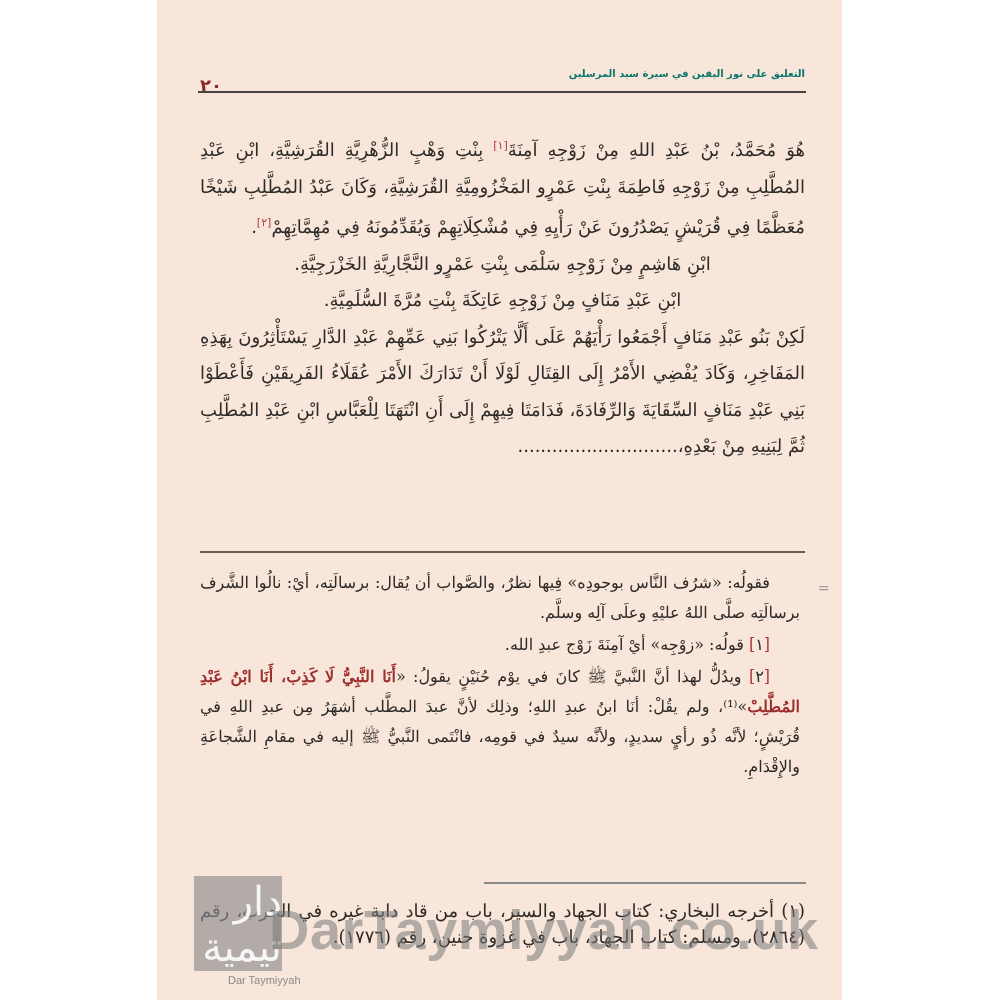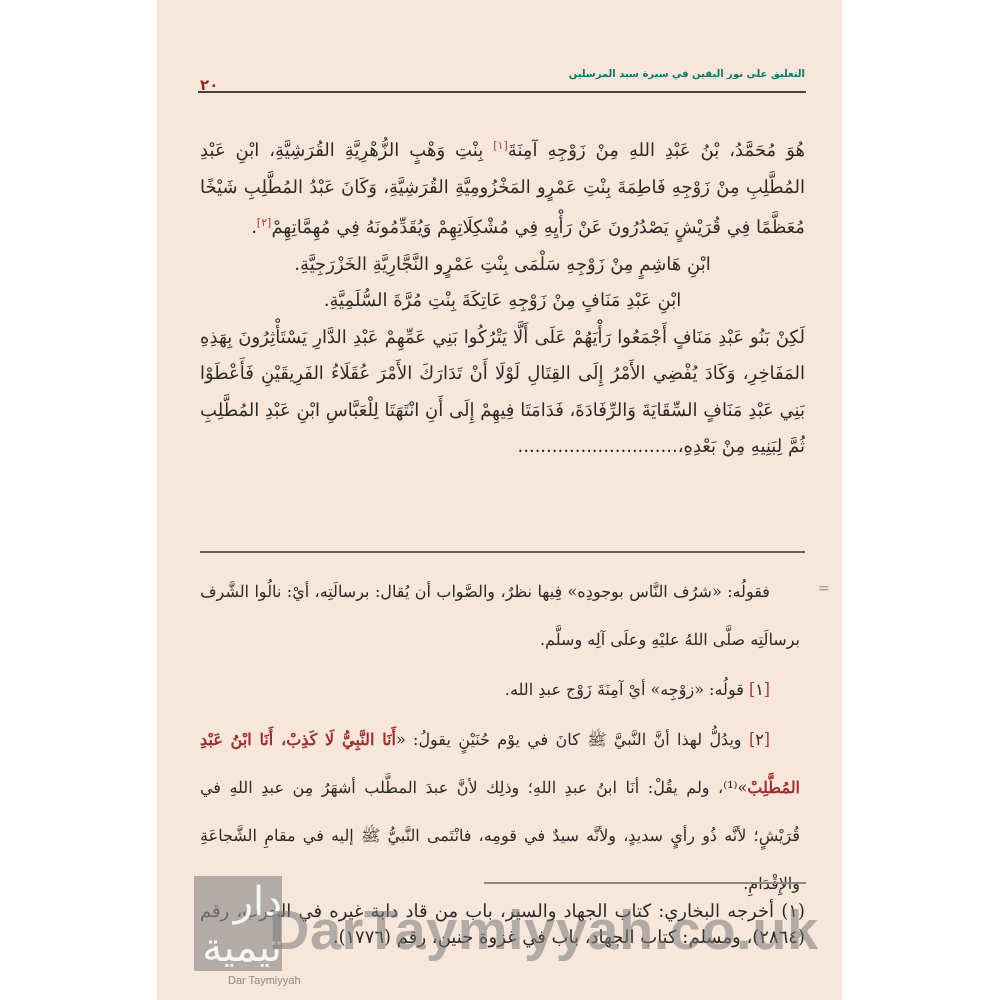--- a/index.html
+++ b/index.html
@@ -12,38 +12,38 @@
     background:#f8e6da;
   }
   .running-header {
     position:absolute; left:200px; top:58px; width:605px; height:30px;
     display:flex; justify-content:space-between; align-items:center;
   }
   .header-title {
     font-family:"DejaVu Sans", sans-serif; font-weight:bold; font-size:10px;
     color:#0f766e; direction:rtl;margin-left:44px;
   }
-  .page-number { font-family:"DejaVu Sans", sans-serif; font-weight:bold; font-size:15px; color:#8e2a2a;margin-top:24px; }
+  .page-number { font-family:"DejaVu Sans", sans-serif; font-weight:bold; font-size:18px; color:#8e2a2a;margin-top:24px; }
   .header-rule { position:absolute; left:198px; top:91px; width:608px; height:2px; background:#4a4440; }
 
   .body-text, .commentary, .footnotes {
     position:absolute; direction:rtl; text-align:justify; color:#2d2a28;
     font-family:"DejaVu Serif", serif;
   }
   .body-text { left:200px; top:128px; width:605px; font-size:18px; line-height:36.5px; }
   .para { margin:0; }
   .para + .para { }
   .para.centered { text-align:center; }
   .para.tight { margin-top:0; }
   .sup-ref { color:#b03a3a; font-size:11px; vertical-align:super; font-family:"DejaVu Sans", sans-serif; }
 
   .main-rule { position:absolute; left:200px; top:551px; width:605px; height:2px; background:#6b5a55; }
   .margin-mark { position:absolute; left:818px; top:580px; font-size:14px; color:#9a9a9a; font-family:"DejaVu Sans", sans-serif; }
 
-  .commentary { left:200px; top:568px; width:600px; font-size:16px; line-height:48px; }
+  .commentary { left:200px; top:568px; width:600px; font-size:16px; line-height:30px; }
   .c-para { margin:0 0 2px 0; }
   .c-para.indent { text-indent:30px; }
   .bracket { color:#b03a3a; }
   .red-quote { color:#9e2f2f; font-weight:bold; }
 
   .fn-rule { position:absolute; left:484px; top:882px; width:322px; height:2px; background:#8a8a8a; }
   .footnotes { left:200px; top:898px; width:605px; font-size:18px; line-height:26px; }
   .fn { margin:0; }
 
   .watermark-logo {

